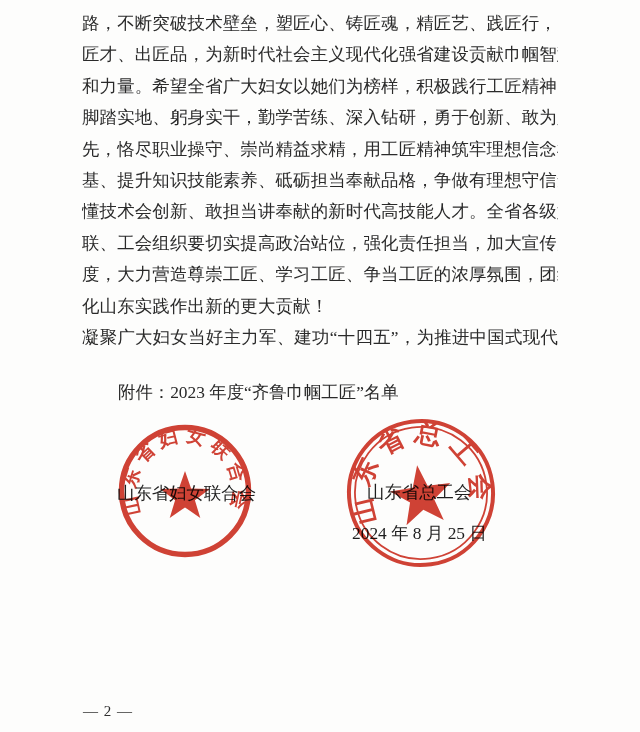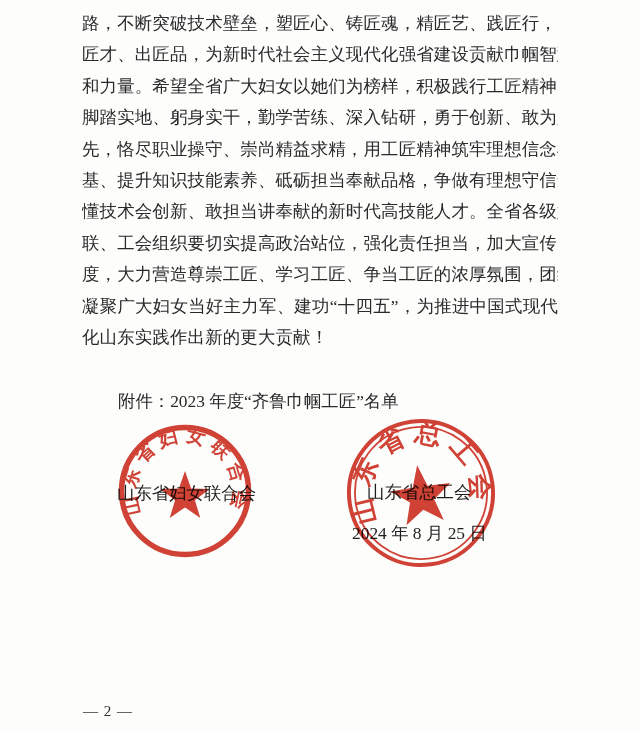--- a/index.html
+++ b/index.html
@@ -30,21 +30,21 @@
     text-align-last:justify;
     overflow:hidden;
     white-space:nowrap;
   }
   .line.last{
     text-align:left;
     text-align-last:left;
   }
   .attachment{
     position:absolute;
-    left:118px;top:386px;
+    left:118px;top:377px;
     height:31px;line-height:31px;
     font-size:17.4px;
     color:#2a2a2a;
     white-space:nowrap;
   }
   
   .seal{
     position:absolute;
     z-index:1;
     opacity:0.88;
@@ -84,22 +84,22 @@
   <div class="body-text">
     <div class="line">路，不断突破技术壁垒，塑匠心、铸匠魂，精匠艺、践匠行，当</div>
     <div class="line">匠才、出匠品，为新时代社会主义现代化强省建设贡献巾帼智慧</div>
     <div class="line">和力量。希望全省广大妇女以她们为榜样，积极践行工匠精神，</div>
     <div class="line">脚踏实地、躬身实干，勤学苦练、深入钻研，勇于创新、敢为人</div>
     <div class="line">先，恪尽职业操守、崇尚精益求精，用工匠精神筑牢理想信念根</div>
     <div class="line">基、提升知识技能素养、砥砺担当奉献品格，争做有理想守信念、</div>
     <div class="line">懂技术会创新、敢担当讲奉献的新时代高技能人才。全省各级妇</div>
     <div class="line">联、工会组织要切实提高政治站位，强化责任担当，加大宣传力</div>
     <div class="line">度，大力营造尊崇工匠、学习工匠、争当工匠的浓厚氛围，团结</div>
+    <div class="line last">化山东实践作出新的更大贡献！</div>
     <div class="line">凝聚广大妇女当好主力军、建功“十四五”，为推进中国式现代</div>
-    <div class="line last">化山东实践作出新的更大贡献！</div>
   </div>
 
   <div class="attachment">附件：2023 年度“齐鲁巾帼工匠”名单</div>
 
   <svg class="seal seal-left" width="146" height="146" viewBox="0 0 146 146">
     <circle cx="73" cy="73" r="63.5" fill="none" stroke="#c9291a" stroke-width="5.5"></circle>
     <polygon points="0,-26 6.1,-8.4 24.7,-8 9.9,3.2 15.3,21 0,10.4 -15.3,21 -9.9,3.2 -24.7,-8 -6.1,-8.4" transform="translate(73,79)" fill="#c9291a"></polygon>
     <defs>
       <path id="leftArc" d="M 30.6 97.5 A 49 49 0 1 1 115.4 97.5" fill="none"></path>
     </defs>

